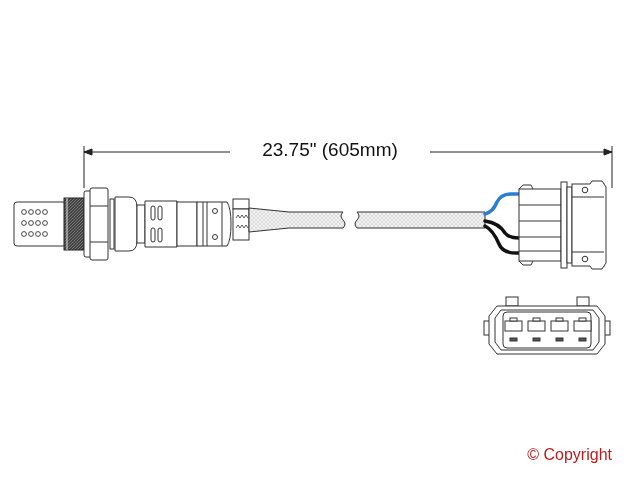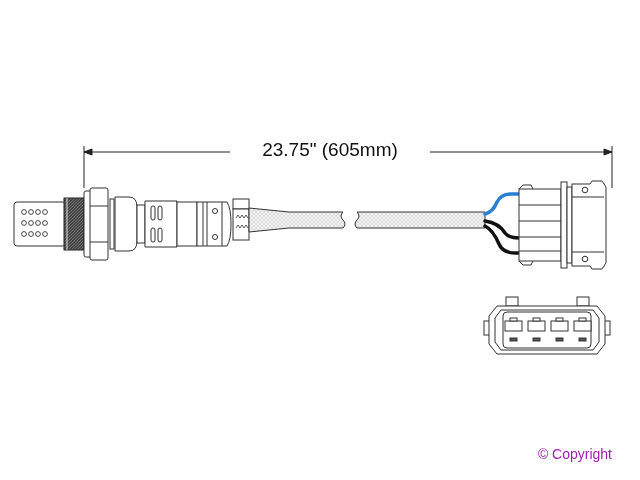--- a/index.html
+++ b/index.html
@@ -1,19 +1,19 @@
 <!DOCTYPE html>
 <html><head>
   <meta charset="utf-8">
   <style>
     html, body { margin: 0; padding: 0; background: #ffffff; }
     body { width: 640px; height: 480px; position: relative; overflow: hidden; font-family: "Liberation Sans", sans-serif; }
     #diagram { position: absolute; left: 0; top: 0; width: 640px; height: 480px; }
     .dim-label { position: absolute; left: 230px; top: 139px; width: 200px; text-align: center; font-size: 19px; color: #111; background: #fff; line-height: 22px; padding: 0 2px; box-sizing: border-box; }
-    .copyright { position: absolute; right: 28px; top: 446px; font-size: 14px; color: #a21caf; }
+    .copyright { position: absolute; right: 28px; top: 446px; font-size: 16px; color: #b91c1c; }
   </style>
 </head>
 <body>
 
 <svg id="diagram" viewBox="0 0 640 480" xmlns="http://www.w3.org/2000/svg">
   <defs>
     <pattern id="braid" width="4" height="4" patternUnits="userSpaceOnUse">
       <rect width="4" height="4" fill="#f2f2f2"></rect>
       <path d="M0 4 L4 0 M0 0 L4 4" stroke="#cfcfcf" stroke-width="0.6"></path>
     </pattern>

